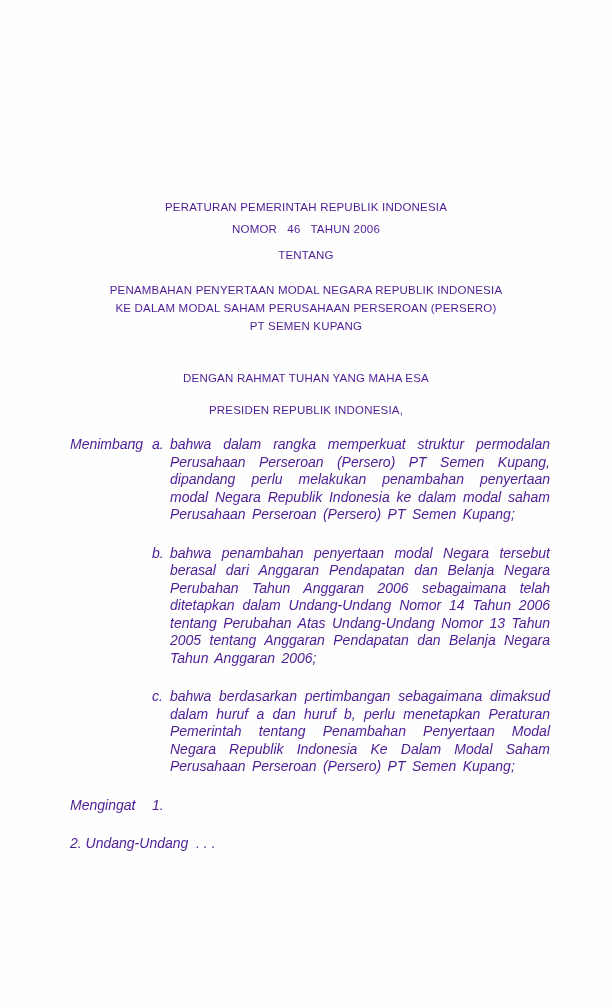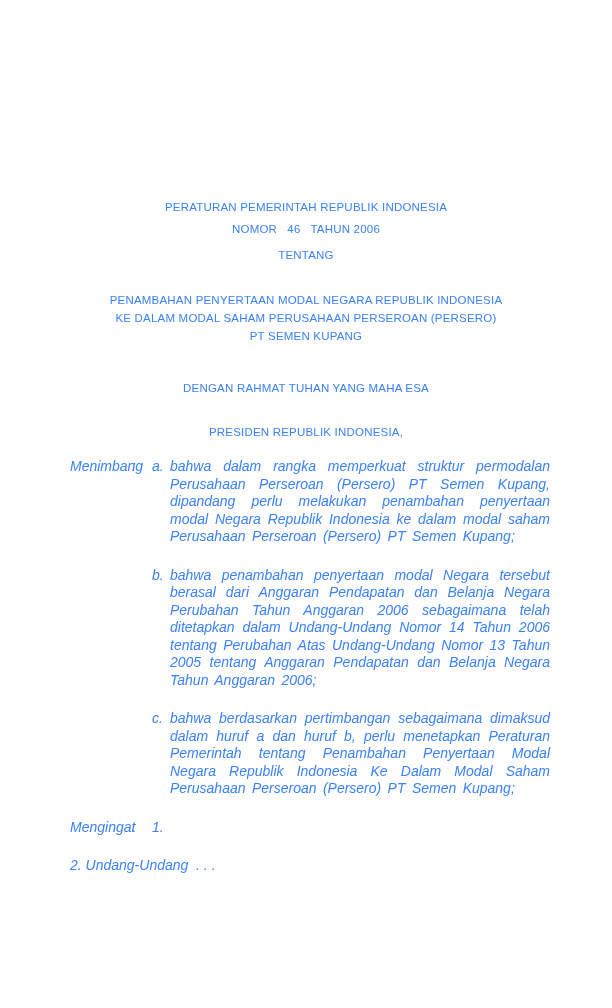--- a/index.html
+++ b/index.html
@@ -7,36 +7,36 @@
     padding: 0;
     background: #e9e9e9;
   }
   .page {
     position: relative;
     width: 612px;
     height: 1008px;
     margin: 0 auto;
     background: #fefefe;
     font-family: "Liberation Sans", sans-serif;
-    color: #3b82f6;
+    color: #4c1d95;
     box-sizing: border-box;
     overflow: hidden;
   }
   .title-block {
     padding-top: 200px;
     text-align: center;
     font-size: 11.5px;
     letter-spacing: 0.2px;
   }
   .title-line-1 { line-height: 14px; }
   .title-line-2 { margin-top: 8px; line-height: 14px; white-space: pre; }
   .tentang      { margin-top: 12px; line-height: 14px; }
-  .subject      { margin-top: 29px; line-height: 18px; }
+  .subject      { margin-top: 19px; line-height: 18px; }
   .rahmat       { margin-top: 36px; line-height: 14px; }
-  .presiden     { margin-top: 30px; line-height: 14px; }
+  .presiden     { margin-top: 18px; line-height: 14px; }
 
   .doc-body {
     margin: 19px 62px 0 70px;
     font-size: 14px;
     font-style: italic;
   }
   .clause-row {
     display: flex;
     align-items: flex-start;
     margin-bottom: 21px;

